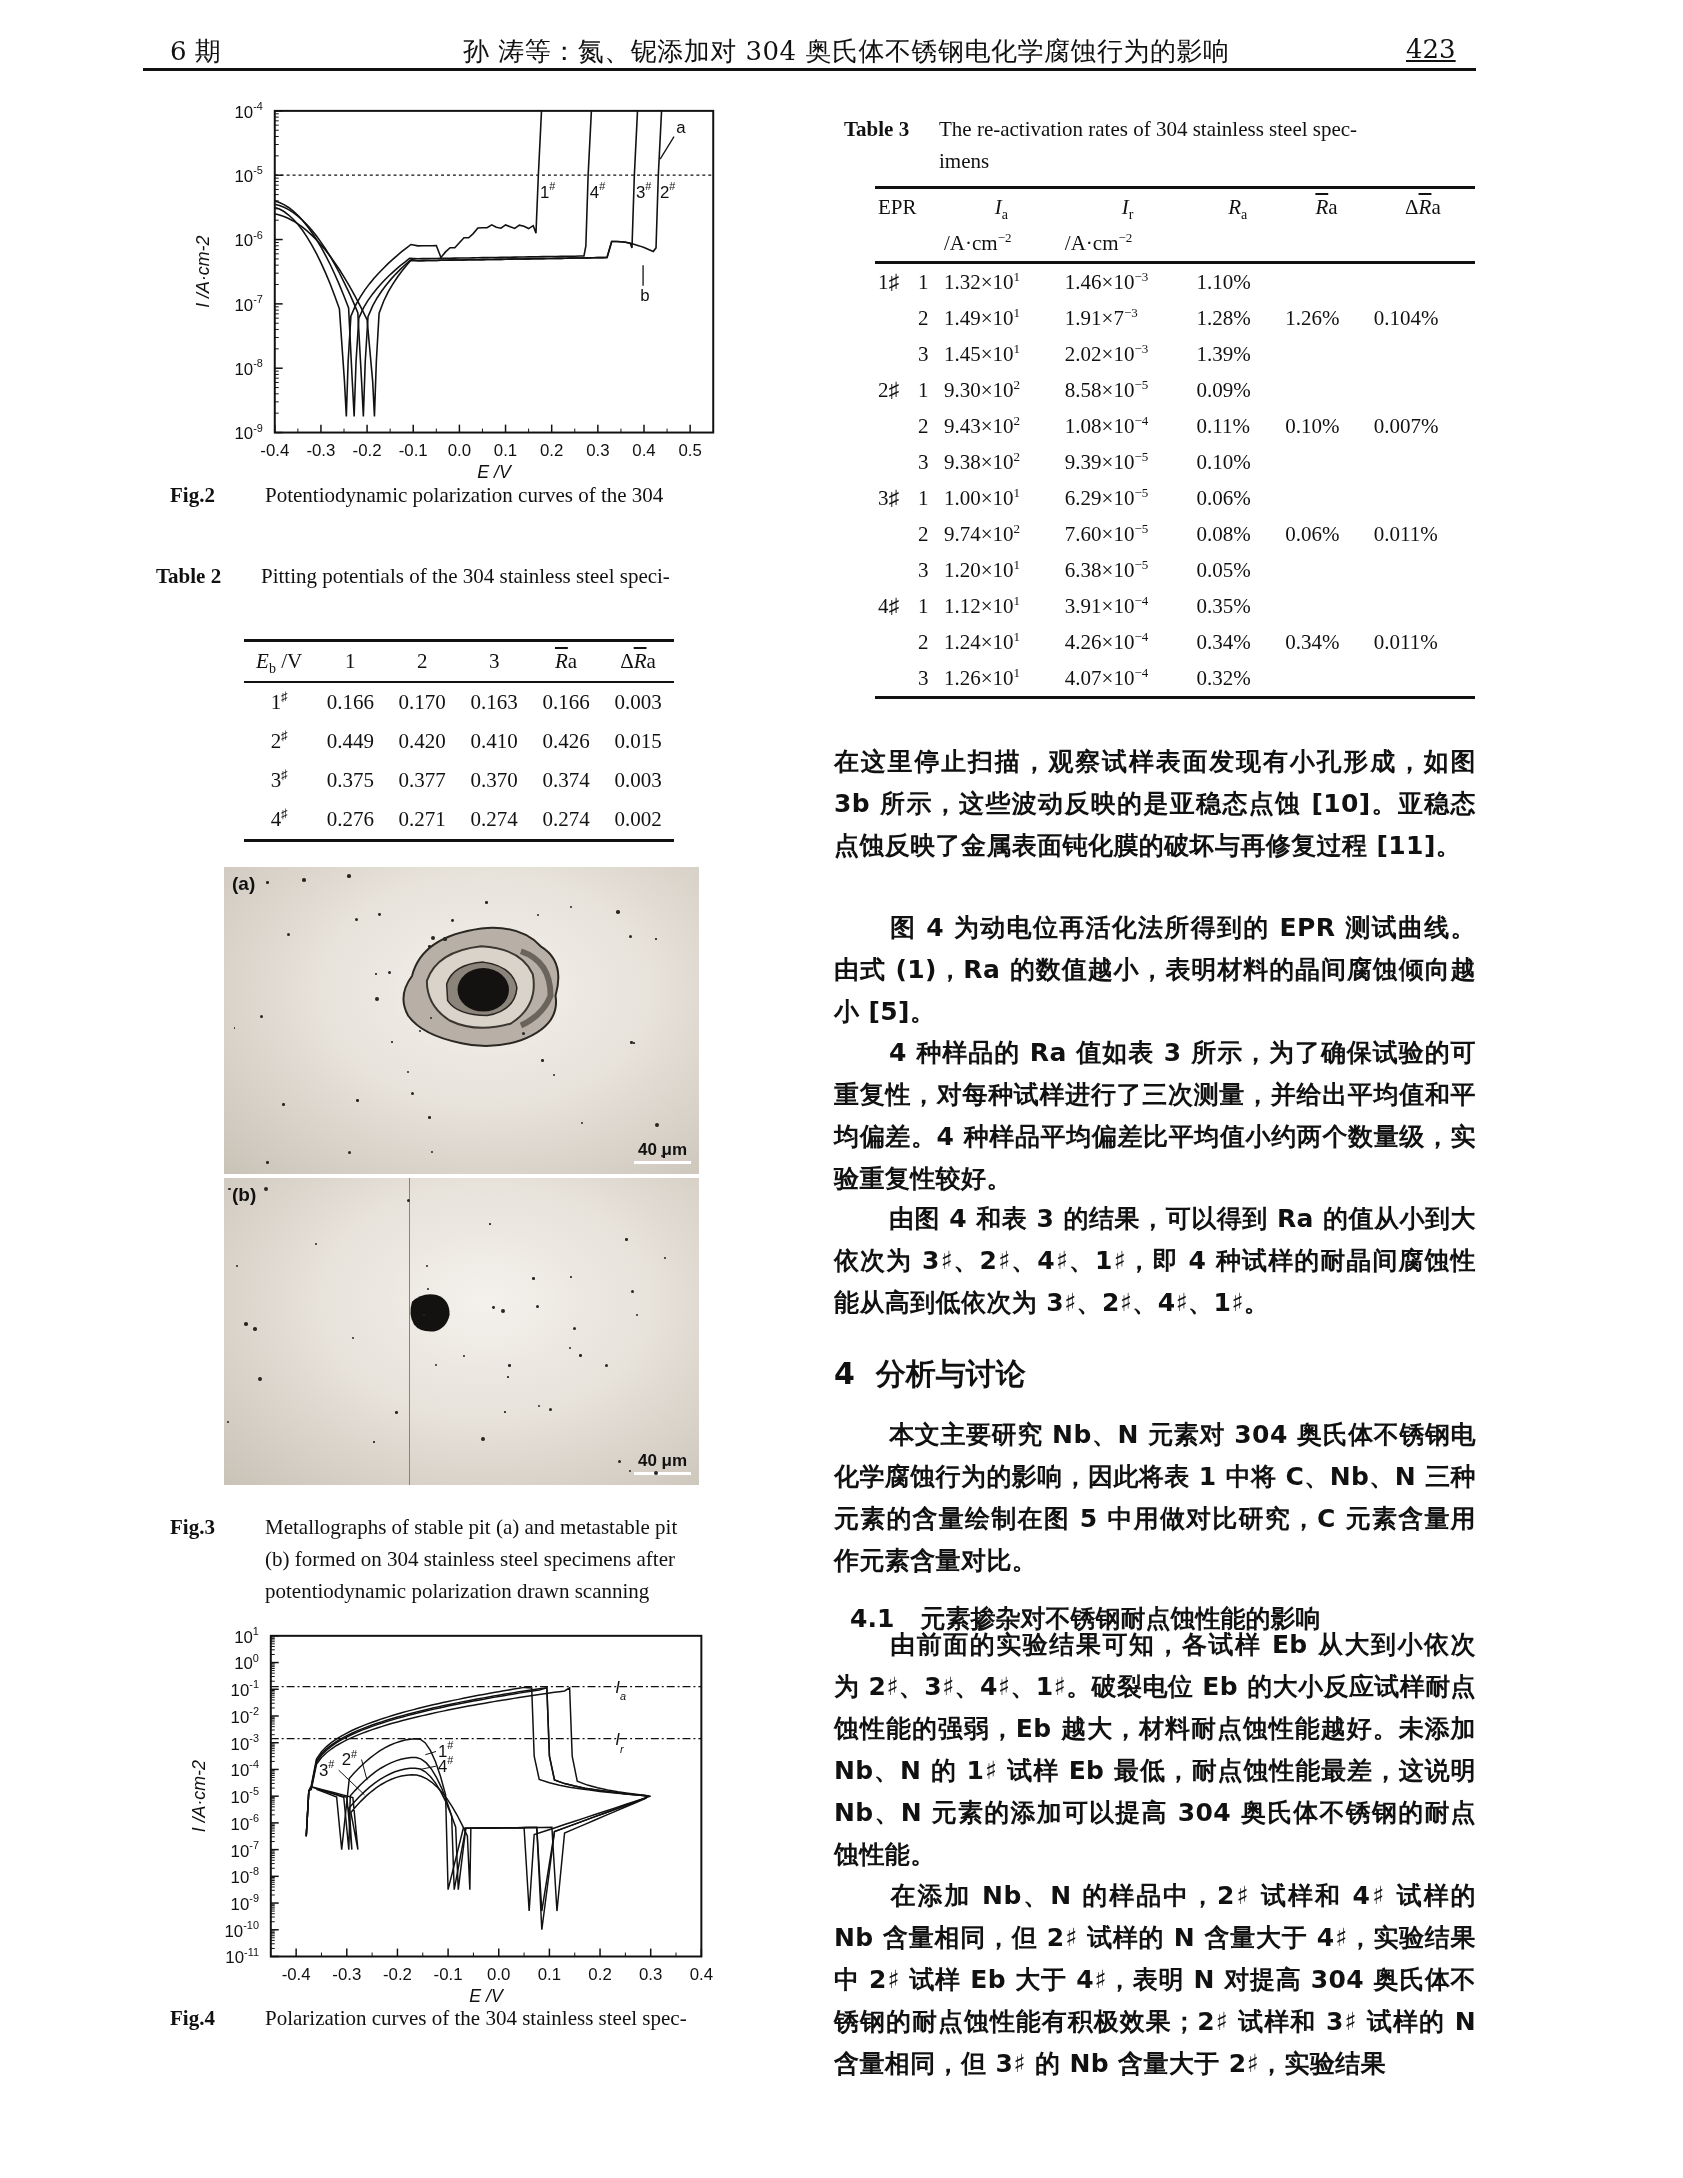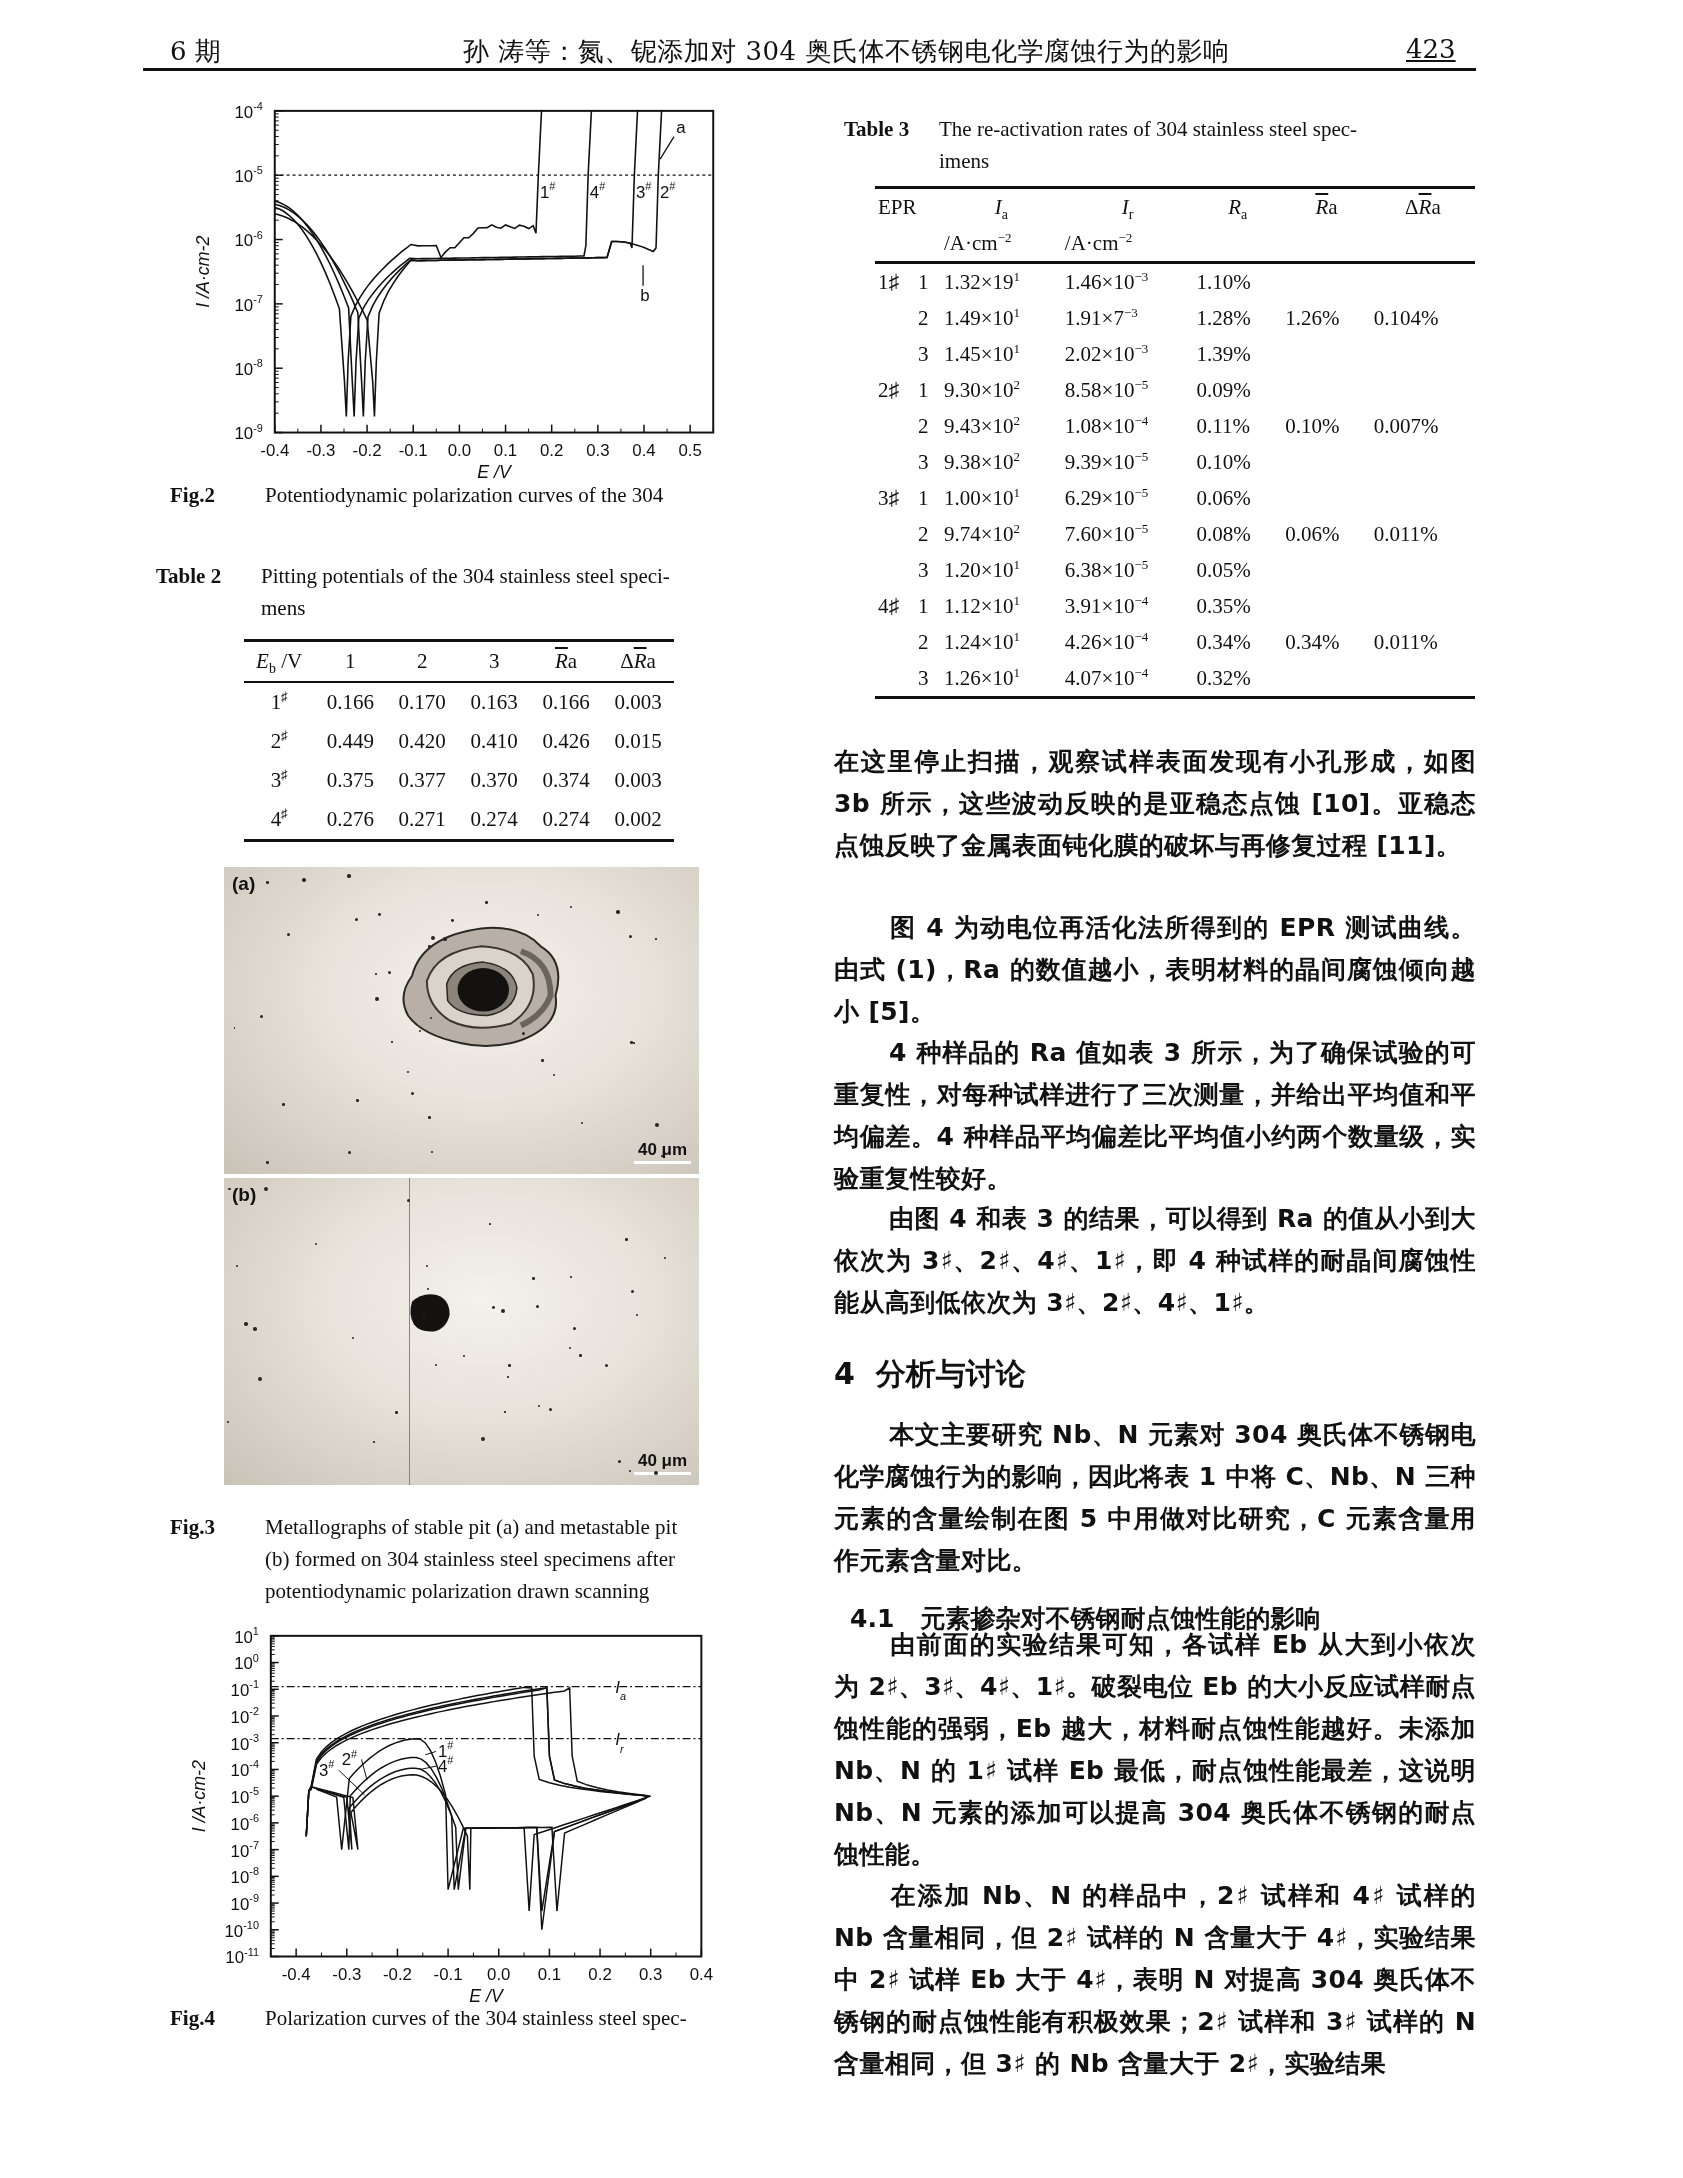--- a/index.html
+++ b/index.html
@@ -159,21 +159,20 @@
     <text x="496.3221052631579" y="203.75" font-size="17">b</text>
     <line x1="499.12" y1="188.79999999999998" x2="499.12" y2="168.00000000000003" stroke="#111" stroke-width="1.3"></line>
   </svg>
 
 <div class="abs cap" style="left:170px; top:479px; width:584px;">
   <span class="lbl">Fig.2</span><span>Potentiodynamic polarization curves of the 304</span>
 </div>
 
 <div class="abs cap" style="left:156px; top:560px; width:614px;">
   <span class="lbl" style="width:105px">Table 2</span><span>Pitting potentials of the 304 stainless steel speci-</span>
-  <span class="ind" style="padding-left:105px">mens</span>
 </div>
 <table id="t2" class="abs">
   <thead>
     <tr>
       <th><i>E</i><sub>b</sub><span> /V</span></th>
       <th>1</th>
       <th>2</th>
       <th>3</th>
       <th><span class="ovl">R</span>a</th>
       <th>Δ<span class="ovl">R</span>a</th>
@@ -515,21 +514,21 @@
       <th><span>/A·cm</span><sup>−2</sup></th>
       <th></th>
         <th></th>
         <th></th>
     </tr>
   </thead>
   <tbody id="t3body">
       <tr>
         <td style="width:34px">1♯</td>
         <td style="width:20px">1</td>
-        <td><span>1.32×19</span><sup>1</sup></td>
+        <td><span>1.32×10</span><sup>1</sup></td>
         <td><span>1.46×10</span><sup>−3</sup></td>
         <td>1.10%</td>
         <td></td>
         <td></td>
       </tr>
       <tr>
         <td style="width:34px"></td>
         <td style="width:20px">2</td>
         <td><span>1.49×10</span><sup>1</sup></td>
         <td><span>1.91×7</span><sup>−3</sup></td>

